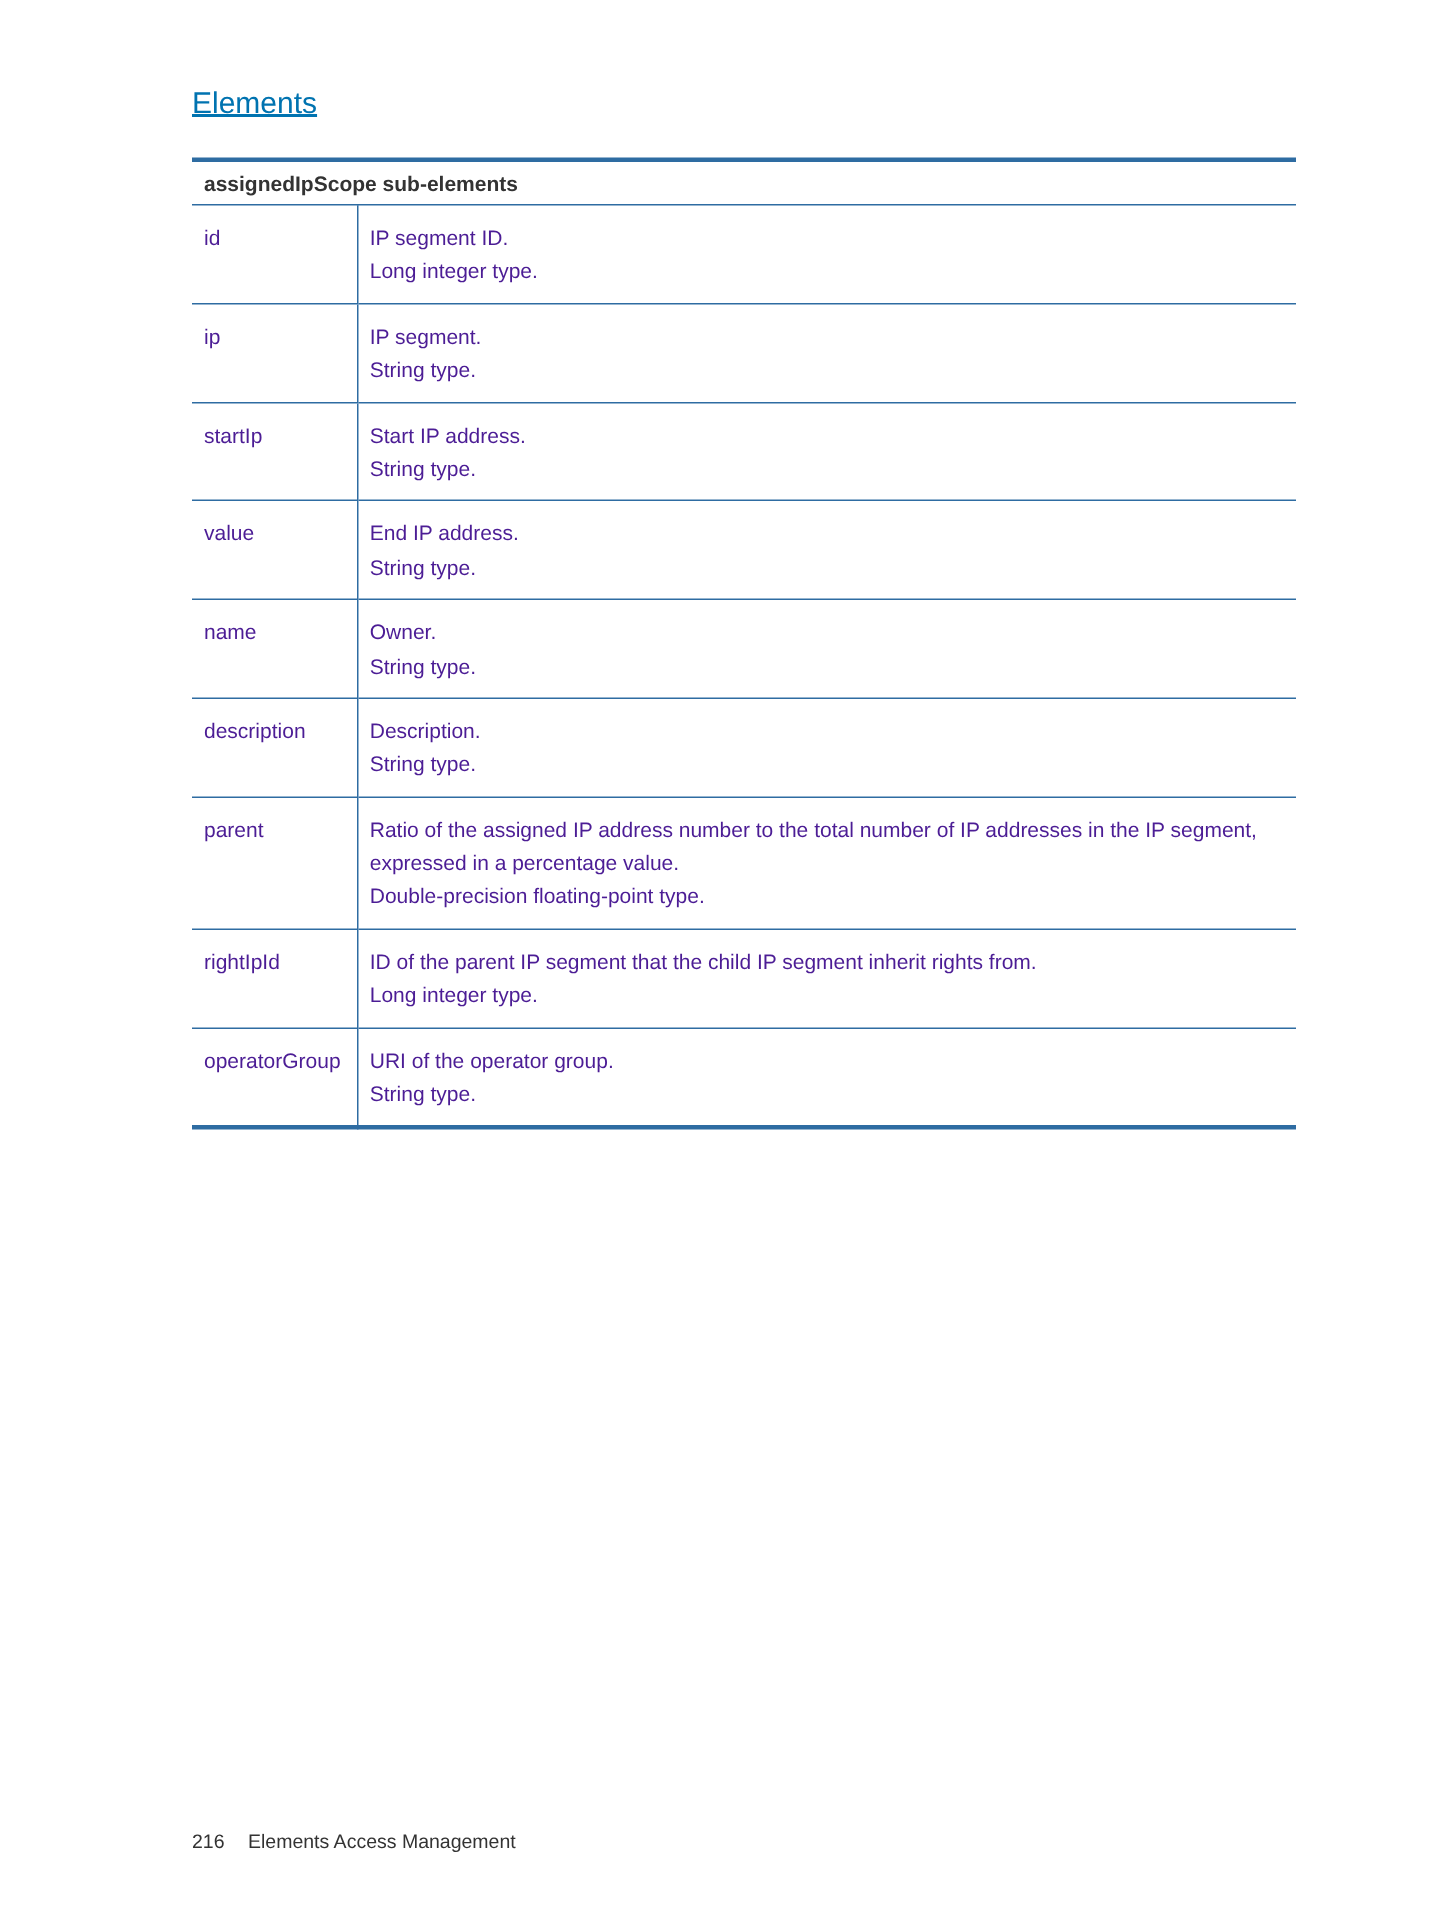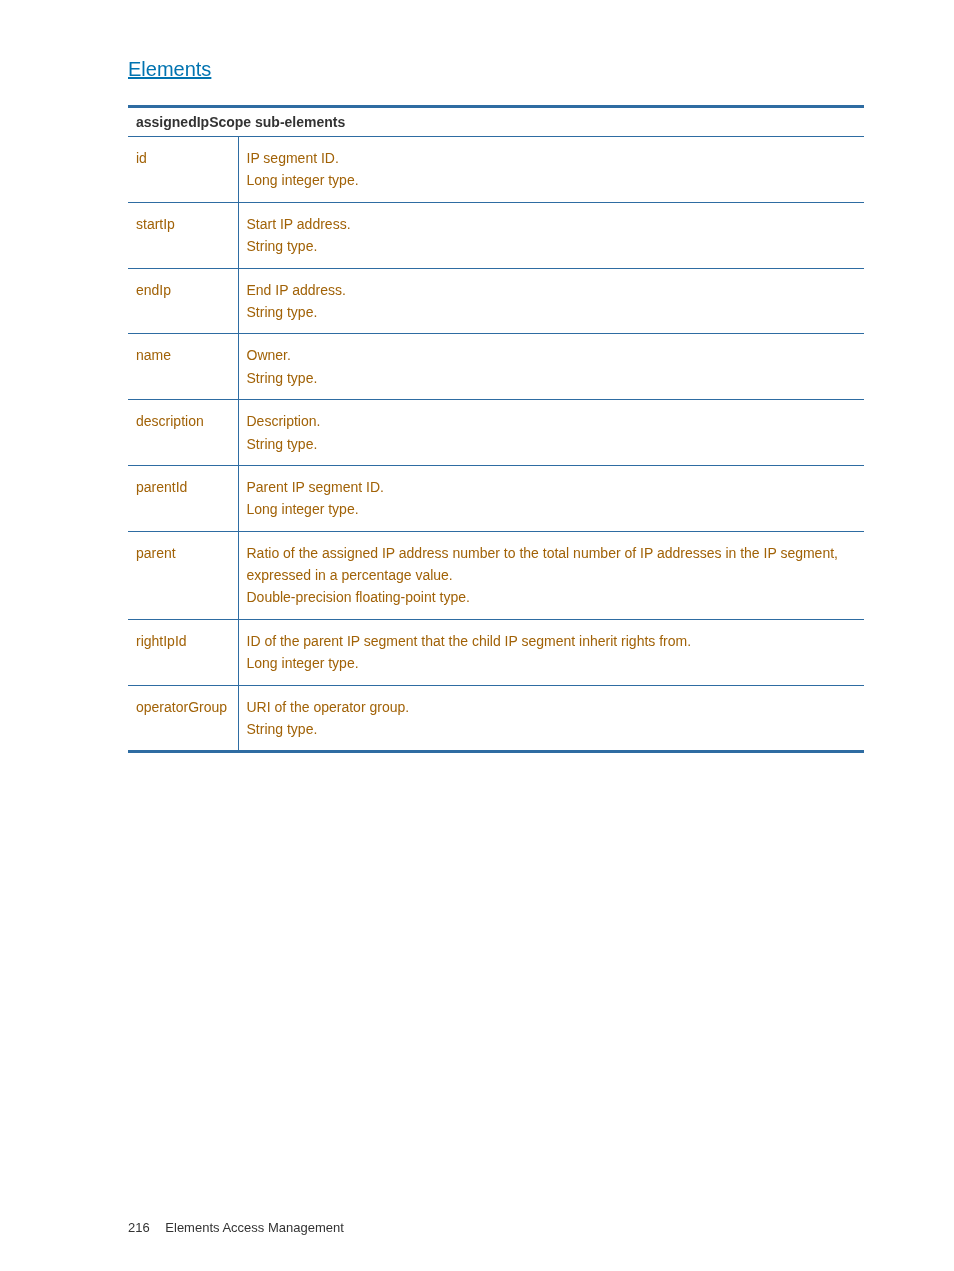--- a/index.html
+++ b/index.html
@@ -34,21 +34,21 @@
       font-weight: bold;
       font-size: 14px;
       padding: 6px 8px;
       border-bottom: 1px solid #2e6ca2;
       color: #333;
     }
     td {
       padding: 10px 8px;
       vertical-align: top;
       font-size: 14px;
-      color: #a16207;
+      color: #4c1d95;
       border-top: 1px solid #2e6ca2;
       line-height: 1.6;
     }
     td.name-col {
       width: 110px;
       border-right: 1px solid #2e6ca2;
     }
     td.desc-col {
     }
     .desc-line {
@@ -78,52 +78,52 @@
   </thead>
   <tbody id="table-body">
   <tr>
         <td class="name-col">id</td>
         <td class="desc-col">
           <span class="desc-line">IP segment ID.</span>
           <span class="desc-line">Long integer type.</span>
         </td>
       </tr>
       <tr>
+        <td class="name-col">ip</td>
+        <td class="desc-col">
+          <span class="desc-line">IP segment.</span>
+          <span class="desc-line">String type.</span>
+        </td>
+      </tr>
+      <tr>
         <td class="name-col">startIp</td>
         <td class="desc-col">
           <span class="desc-line">Start IP address.</span>
           <span class="desc-line">String type.</span>
         </td>
       </tr>
       <tr>
-        <td class="name-col">endIp</td>
+        <td class="name-col">value</td>
         <td class="desc-col">
           <span class="desc-line">End IP address.</span>
           <span class="desc-line">String type.</span>
         </td>
       </tr>
       <tr>
         <td class="name-col">name</td>
         <td class="desc-col">
           <span class="desc-line">Owner.</span>
           <span class="desc-line">String type.</span>
         </td>
       </tr>
       <tr>
         <td class="name-col">description</td>
         <td class="desc-col">
           <span class="desc-line">Description.</span>
           <span class="desc-line">String type.</span>
-        </td>
-      </tr>
-      <tr>
-        <td class="name-col">parentId</td>
-        <td class="desc-col">
-          <span class="desc-line">Parent IP segment ID.</span>
-          <span class="desc-line">Long integer type.</span>
         </td>
       </tr>
       <tr>
         <td class="name-col">parent</td>
         <td class="desc-col">
           <span class="desc-line">Ratio of the assigned IP address number to the total number of IP addresses in the IP segment, expressed in a percentage value.</span>
           <span class="desc-line">Double-precision floating-point type.</span>
         </td>
       </tr>
       <tr>

